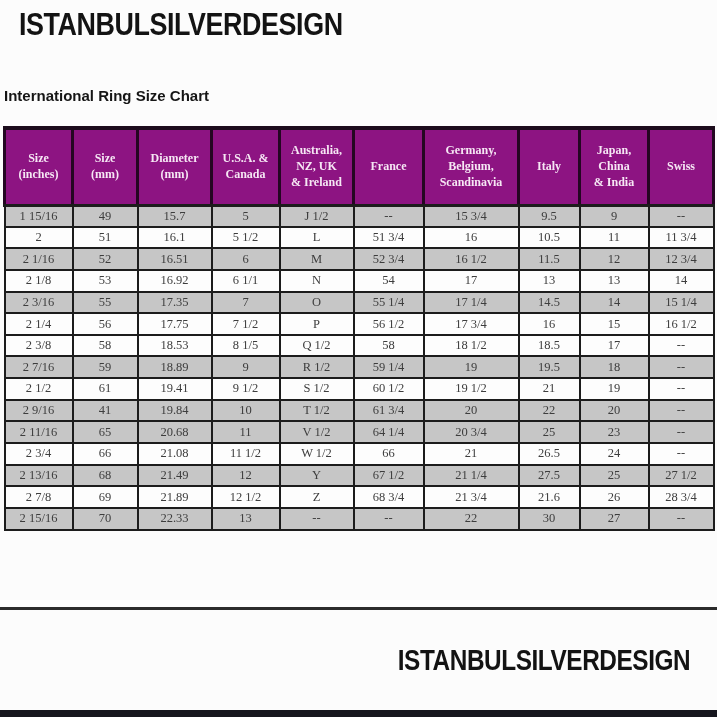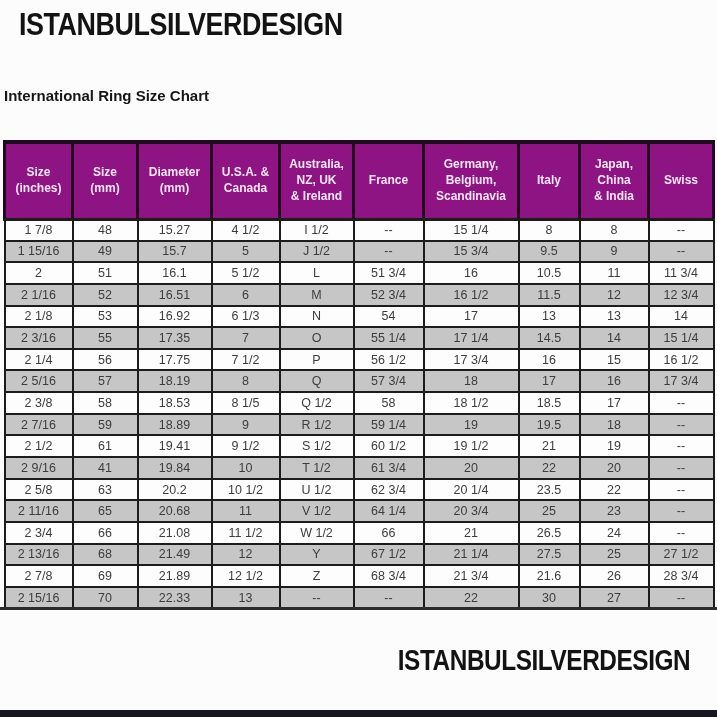--- a/index.html
+++ b/index.html
@@ -32,25 +32,26 @@
   }
   .chart-title {
     position: absolute;
     left: 4px; top: 87px; width: 717px;
     font-size: 15px;
     font-weight: bold;
     color: #161616;
   }
   table.ring-table {
     position: absolute;
-    left: 3px; top: 140px;
+    left: 3px; top: 126px;
     width: 709px;
     border-collapse: collapse;
     table-layout: fixed;
     border: 2px solid #8b5cf6;
+    font-family: Liberation Serif, serif;
   }
   table.ring-table th {
     height: 77px;
     background: #8D1482;
     color: #F6E7F4;
     font-size: 12px;
     font-weight: bold;
     text-align: center;
     vertical-align: middle;
     line-height: 1.3;
@@ -122,32 +123,20 @@
 Belgium,
 Scandinavia</th>
         <th>Italy</th>
         <th>Japan,
 China
 &amp; India</th>
         <th>Swiss</th>
       </tr>
   </thead>
   <tbody>
-      <tr class="row-even">
-        <td>1 7/8</td>
-        <td>48</td>
-        <td>15.27</td>
-        <td>4 1/2</td>
-        <td>I 1/2</td>
-        <td>--</td>
-        <td>15 1/4</td>
-        <td>8</td>
-        <td>8</td>
-        <td>--</td>
-      </tr>
       <tr class="row-odd">
         <td>1 15/16</td>
         <td>49</td>
         <td>15.7</td>
         <td>5</td>
         <td>J 1/2</td>
         <td>--</td>
         <td>15 3/4</td>
         <td>9.5</td>
         <td>9</td>
@@ -174,21 +163,21 @@
         <td>52 3/4</td>
         <td>16 1/2</td>
         <td>11.5</td>
         <td>12</td>
         <td>12 3/4</td>
       </tr>
       <tr class="row-even">
         <td>2 1/8</td>
         <td>53</td>
         <td>16.92</td>
-        <td>6 1/3</td>
+        <td>6 1/1</td>
         <td>N</td>
         <td>54</td>
         <td>17</td>
         <td>13</td>
         <td>13</td>
         <td>14</td>
       </tr>
       <tr class="row-odd">
         <td>2 3/16</td>
         <td>55</td>
@@ -206,32 +195,20 @@
         <td>56</td>
         <td>17.75</td>
         <td>7 1/2</td>
         <td>P</td>
         <td>56 1/2</td>
         <td>17 3/4</td>
         <td>16</td>
         <td>15</td>
         <td>16 1/2</td>
       </tr>
-      <tr class="row-odd">
-        <td>2 5/16</td>
-        <td>57</td>
-        <td>18.19</td>
-        <td>8</td>
-        <td>Q</td>
-        <td>57 3/4</td>
-        <td>18</td>
-        <td>17</td>
-        <td>16</td>
-        <td>17 3/4</td>
-      </tr>
       <tr class="row-even">
         <td>2 3/8</td>
         <td>58</td>
         <td>18.53</td>
         <td>8 1/5</td>
         <td>Q 1/2</td>
         <td>58</td>
         <td>18 1/2</td>
         <td>18.5</td>
         <td>17</td>
@@ -264,32 +241,20 @@
       <tr class="row-odd">
         <td>2 9/16</td>
         <td>41</td>
         <td>19.84</td>
         <td>10</td>
         <td>T 1/2</td>
         <td>61 3/4</td>
         <td>20</td>
         <td>22</td>
         <td>20</td>
-        <td>--</td>
-      </tr>
-      <tr class="row-even">
-        <td>2 5/8</td>
-        <td>63</td>
-        <td>20.2</td>
-        <td>10 1/2</td>
-        <td>U 1/2</td>
-        <td>62 3/4</td>
-        <td>20 1/4</td>
-        <td>23.5</td>
-        <td>22</td>
         <td>--</td>
       </tr>
       <tr class="row-odd">
         <td>2 11/16</td>
         <td>65</td>
         <td>20.68</td>
         <td>11</td>
         <td>V 1/2</td>
         <td>64 1/4</td>
         <td>20 3/4</td>

